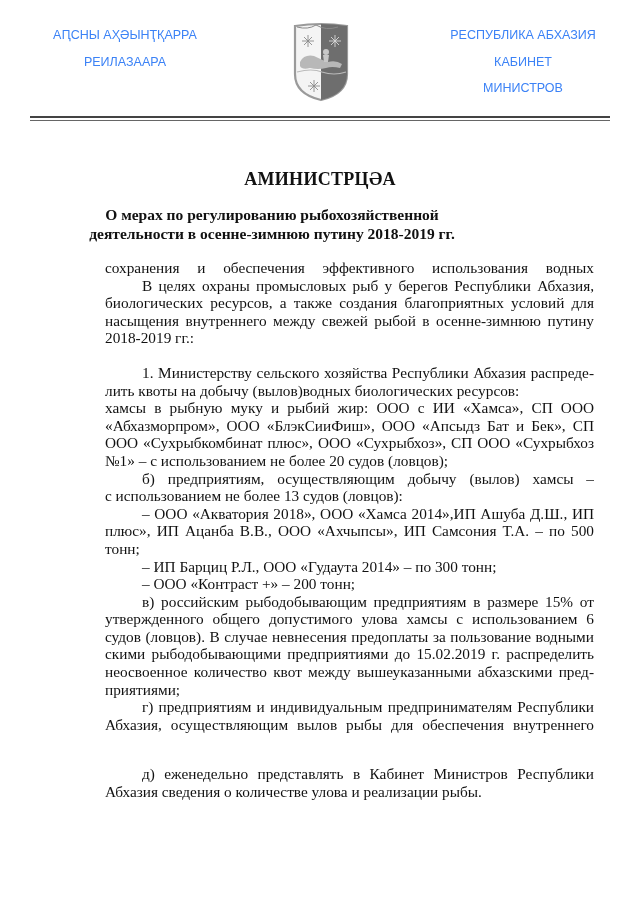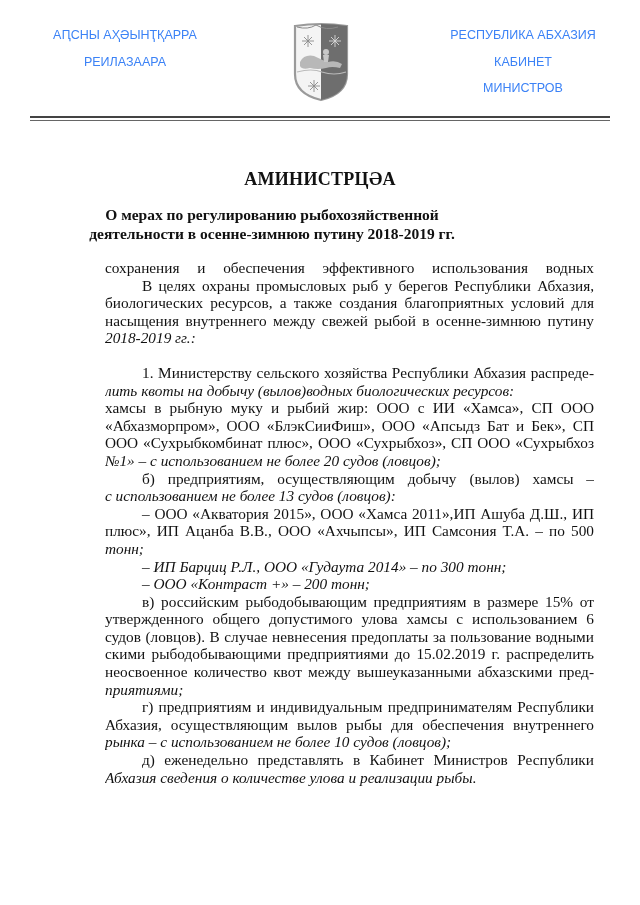--- a/index.html
+++ b/index.html
@@ -21,21 +21,21 @@
   }
   .subtitle {
     position: absolute; top: 205px; left: 0; width: 544px; text-align: center;
     font-family: "Liberation Serif", serif; font-weight: bold; font-size: 15.5px; line-height: 19px;
   }
   .body {
     position: absolute; left: 105px; width: 489px; top: 259px;
     font-family: "Liberation Serif", serif; font-size: 15.3px; line-height: 17.6px;
   }
   .ln { display: block; text-align: justify; text-align-last: justify; white-space: nowrap; height: 17.6px; }
-  .ln.last { text-align-last: left; font-style: italic; }
+  .ln.last { text-align-last: left; }
   .ln.ind { padding-left: 37px; }
   .gap { height: 17px; }
 </style>
 </head>
 <body>
 
 <div class="hdr-left">
   <div class="hdr-line">АԤСНЫ АҲӘЫНҬҚАРРА</div>
   <div class="hdr-line">РЕИЛАЗААРА</div>
 </div>
@@ -99,36 +99,35 @@
     <span class="ln" style="white-space: normal; overflow: hidden;">хамсы в рыбную муку и рыбий жир: ООО с ИИ «Хамса», СП ООО</span>
     <span class="ln" style="white-space: normal; overflow: hidden;">«Абхазморпром», ООО «БлэкСииФиш», ООО «Апсыдз Бат и Бек», СП</span>
     <span class="ln" style="white-space: normal; overflow: hidden;">ООО «Сухрыбкомбинат плюс», ООО «Сухрыбхоз», СП ООО «Сухрыбхоз</span>
     <span class="ln last" style="white-space: normal; overflow: hidden;">№1» – с использованием не более 20 судов (ловцов);</span>
   </div>
   <div>
     <span class="ln ind" style="white-space: normal; overflow: hidden;">б) предприятиям, осуществляющим добычу (вылов) хамсы –</span>
     <span class="ln last" style="white-space: normal; overflow: hidden;">с использованием не более 13 судов (ловцов):</span>
   </div>
   <div>
-    <span class="ln ind" style="white-space: normal; overflow: hidden;">– ООО «Акватория 2015», ООО «Хамса 2011»,ИП Ашуба Д.Ш., ИП</span>
+    <span class="ln ind" style="white-space: normal; overflow: hidden;">– ООО «Акватория 2018», ООО «Хамса 2014»,ИП Ашуба Д.Ш., ИП</span>
     <span class="ln" style="white-space: normal; overflow: hidden;">плюс», ИП Ацанба В.В., ООО «Ахчыпсы», ИП Самсония Т.А. – по 500</span>
     <span class="ln last" style="white-space: normal; overflow: hidden;">тонн;</span>
   </div>
   <span class="ln last ind" style="white-space: normal; overflow: hidden;">– ИП Барциц Р.Л., ООО «Гудаута 2014» – по 300 тонн;</span>
   <span class="ln last ind" style="white-space: normal; overflow: hidden;">– ООО «Контраст +» – 200 тонн;</span>
   <div>
     <span class="ln ind" style="white-space: normal; overflow: hidden;">в) российским рыбодобывающим предприятиям в размере 15% от</span>
     <span class="ln" style="white-space: normal; overflow: hidden;">утвержденного общего допустимого улова хамсы с использованием 6</span>
     <span class="ln" style="white-space: normal; overflow: hidden;">судов (ловцов). В случае невнесения предоплаты за пользование водными</span>
     <span class="ln" style="white-space: normal; overflow: hidden;">скими рыбодобывающими предприятиями до 15.02.2019 г. распределить</span>
     <span class="ln" style="white-space: normal; overflow: hidden;">неосвоенное количество квот между вышеуказанными абхазскими пред-</span>
     <span class="ln last" style="white-space: normal; overflow: hidden;">приятиями;</span>
   </div>
   <div>
     <span class="ln ind" style="white-space: normal; overflow: hidden;">г) предприятиям и индивидуальным предпринимателям Республики</span>
     <span class="ln" style="white-space: normal; overflow: hidden;">Абхазия, осуществляющим вылов рыбы для обеспечения внутреннего</span>
-    <span class="ln last" style="white-space: normal; overflow: hidden;">рынка – с использованием не более 10 судов (ловцов);</span>
   </div>
   <div>
-    <span class="ln ind" style="white-space: normal; overflow: hidden;">д) еженедельно представлять в Кабинет Министров Республики</span>
+    <span class="ln ind" style="white-space: normal; overflow: hidden; margin-top: 32px;">д) еженедельно представлять в Кабинет Министров Республики</span>
     <span class="ln last" style="white-space: normal; overflow: hidden;">Абхазия сведения о количестве улова и реализации рыбы.</span>
   </div>
 </div>
 
 </body></html>

